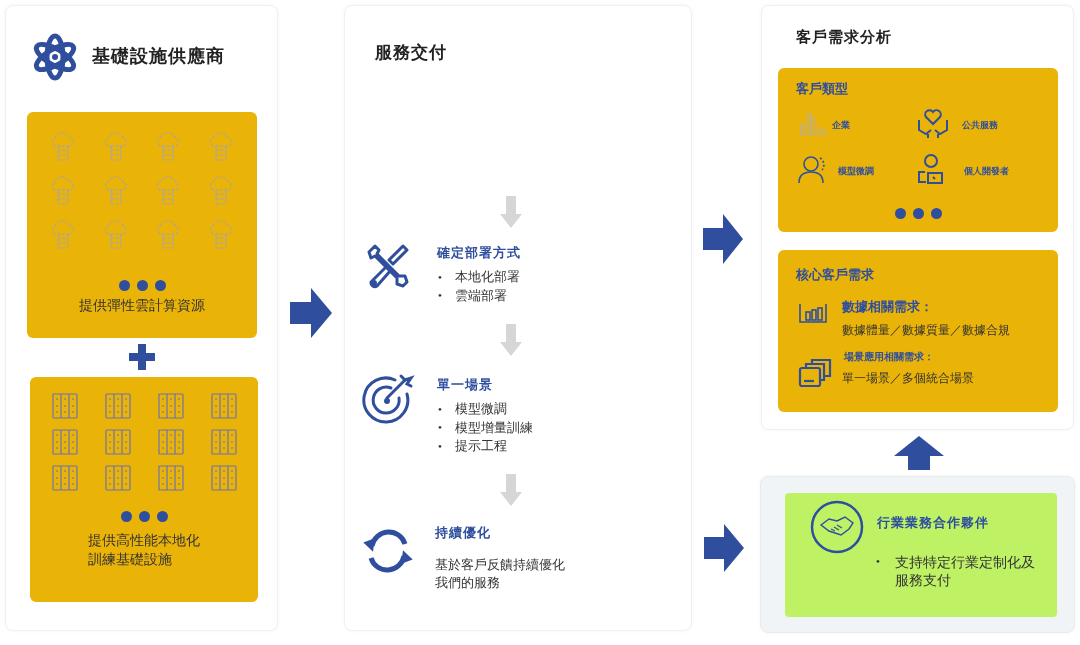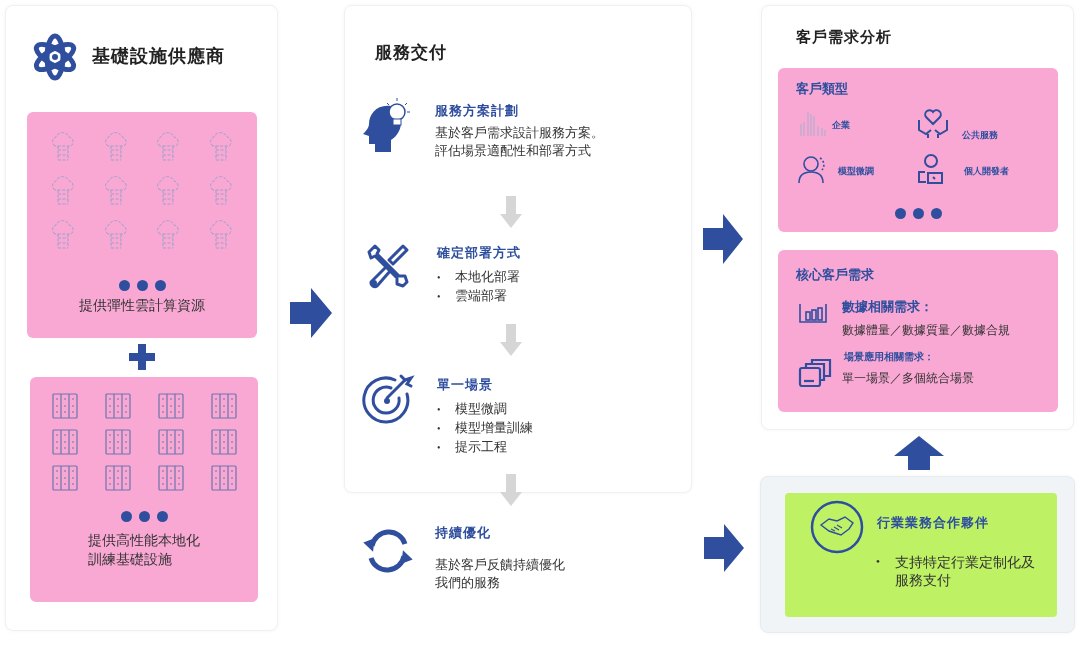--- a/index.html
+++ b/index.html
@@ -1,19 +1,19 @@
 <!DOCTYPE html>
 <html><head>
 <meta charset="utf-8">
 <style>
   *{box-sizing:border-box;margin:0;padding:0}
   html,body{width:1080px;height:645px;background:#ffffff;overflow:hidden}
   body{position:relative;font-family:"DejaVu Serif","Liberation Serif",serif;color:#333}
   .panel{position:absolute;background:#fff;border:1px solid #eef0f3;border-radius:8px;box-shadow:0 0 4px rgba(0,0,0,0.04)}
-  .subbox{position:absolute;background:#f9a8d4;border-radius:6px}
+  .subbox{position:absolute;background:#eab308;border-radius:6px}
   .blue{color:#2f4f9e}
   .dots{display:flex;gap:7px;justify-content:center}
   .dots span{width:11px;height:11px;border-radius:50%;background:#2f4f9e;display:block}
   .grid{position:absolute;display:grid;grid-template-columns:repeat(4,1fr);row-gap:14px}
   .grid .cell{display:flex;justify-content:center}
   .arrow{position:absolute}
   .step-title{font-size:13px;font-weight:bold;color:#2f4f9e;letter-spacing:1px}
   .step-text{font-size:13px;color:#333;line-height:18px}
   .bullets div{font-size:13px;color:#333;line-height:18px}
   .bullets div::before{content:"•";display:inline-block;width:18px;font-size:10px;vertical-align:middle}
@@ -355,41 +355,23 @@
     </div>
   </div>
 </div>
 
 <div class="arrow" style="left:290px;top:288px;">
   <svg width="42" height="50" viewBox="0 0 42 50">
       <polygon points="0,14 21,14 21,0 42,25 21,50 21,36 0,36" fill="#2f4f9e"></polygon>
     </svg>
 </div>
 
-<div class="panel" style="left:344px;top:5px;width:348px;height:488px;font-family:Liberation Serif, serif;">
+<div class="panel" style="left:344px;top:5px;width:348px;height:626px;">
   <div style="position:absolute;left:30px;top:35px;font-size:17px;font-weight:bold;color:#222;letter-spacing:1px;">服務交付</div>
 
-  <div style="position:absolute;left:16px;top:88px;width:320px;height:70px;">
-    <div style="position:absolute;left:0;top:0;width:56px;height:60px;">
-      <svg width="56" height="60" viewBox="0 0 56 60">
-        <path d="M30 12 C16 10 8 20 8 30 C8 34 4 38 2 40 L8 42 L8 50 L14 50 L14 58 L30 58 L30 46 C36 42 40 36 40 28" fill="#2f4f9e"></path>
-        <circle cx="36" cy="18" r="8" fill="#fff" stroke="#2f4f9e" stroke-width="1.5"></circle>
-        <rect x="32" y="25" width="8" height="6" fill="#fff" stroke="#2f4f9e" stroke-width="1"></rect>
-        <line x1="36" y1="4" x2="36" y2="7" stroke="#2f4f9e"></line>
-          <line x1="46" y1="9" x2="44" y2="11" stroke="#2f4f9e"></line>
-          <line x1="49" y1="18" x2="46" y2="18" stroke="#2f4f9e"></line>
-          <line x1="26" y1="9" x2="28" y2="11" stroke="#2f4f9e"></line>
-      </svg>
-    </div>
-    <div class="step-title" style="position:absolute;left:74px;top:8px;">服務方案計劃</div>
-    <div class="step-text" style="position:absolute;left:74px;top:30px;">
-      <div>基於客戶需求設計服務方案。</div>
-      <div>評估場景適配性和部署方式</div>
-    </div>
-  </div>
 
   <div class="down-arrow" style="left:155px;top:190px;"><svg width="22" height="32" viewBox="0 0 22 32">
         <rect x="6" y="0" width="10" height="20" fill="#d6d6d6"></rect>
         <polygon points="0,18 22,18 11,32" fill="#d6d6d6"></polygon>
       </svg></div>
 
   <div style="position:absolute;left:16px;top:232px;width:320px;height:80px;">
     <div style="position:absolute;left:2px;top:4px;width:48px;height:48px;">
       <svg width="48" height="48" viewBox="0 0 48 48" fill="none" stroke="#2f4f9e" stroke-width="3" stroke-linejoin="round" stroke-linecap="round">
         <path d="M6 10 L12 4 L16 8 L14 12 L36 34 L42 34 L44 40 L40 44 L34 42 L34 36 L12 14 L8 16 Z"></path>
@@ -466,21 +448,21 @@
 
   <div class="subbox" style="left:16px;top:62px;width:280px;height:164px;">
     <div class="blue" style="position:absolute;left:18px;top:12px;font-size:13px;font-weight:bold;">客戶類型</div>
 
     <div style="position:absolute;left:20px;top:42px;display:flex;align-items:center;gap:4px;">
       <span><svg width="30" height="26" viewBox="0 0 30 26" fill="none" stroke="#a7adcc" stroke-width="1">
             <path d="M3 26 V14 M6 26 V12 M10 26 V2 M13 26 V4 M16 26 V6 M20 26 V16 M24 26 V18 M27 26 V20"></path>
           </svg></span>
       <span style="font-size:9px;color:#2f4f9e;font-weight:bold;">企業</span>
     </div>
-    <div style="position:absolute;left:138px;top:40px;display:flex;align-items:flex-end;gap:12px;">
+    <div style="position:absolute;left:138px;top:40px;display:flex;align-items:center;gap:12px;">
       <span><svg width="34" height="30" viewBox="0 0 34 30" fill="none" stroke="#2f4f9e" stroke-width="2">
             <path d="M17 16 L10 9 A4 4 0 0 1 17 4 A4 4 0 0 1 24 9 Z"></path>
             <path d="M3 12 L3 22 L10 26 L15 22 M31 12 L31 22 L24 26 L19 22"></path>
             <path d="M12 26 V30 M22 26 V30"></path>
           </svg></span>
       <span style="font-size:9px;color:#2f4f9e;font-weight:bold;">公共服務</span>
     </div>
     <div style="position:absolute;left:20px;top:86px;display:flex;align-items:center;gap:10px;">
       <span><svg width="30" height="30" viewBox="0 0 30 30" fill="none" stroke="#2f4f9e" stroke-width="1.6">
             <circle cx="13" cy="10" r="7"></circle>

